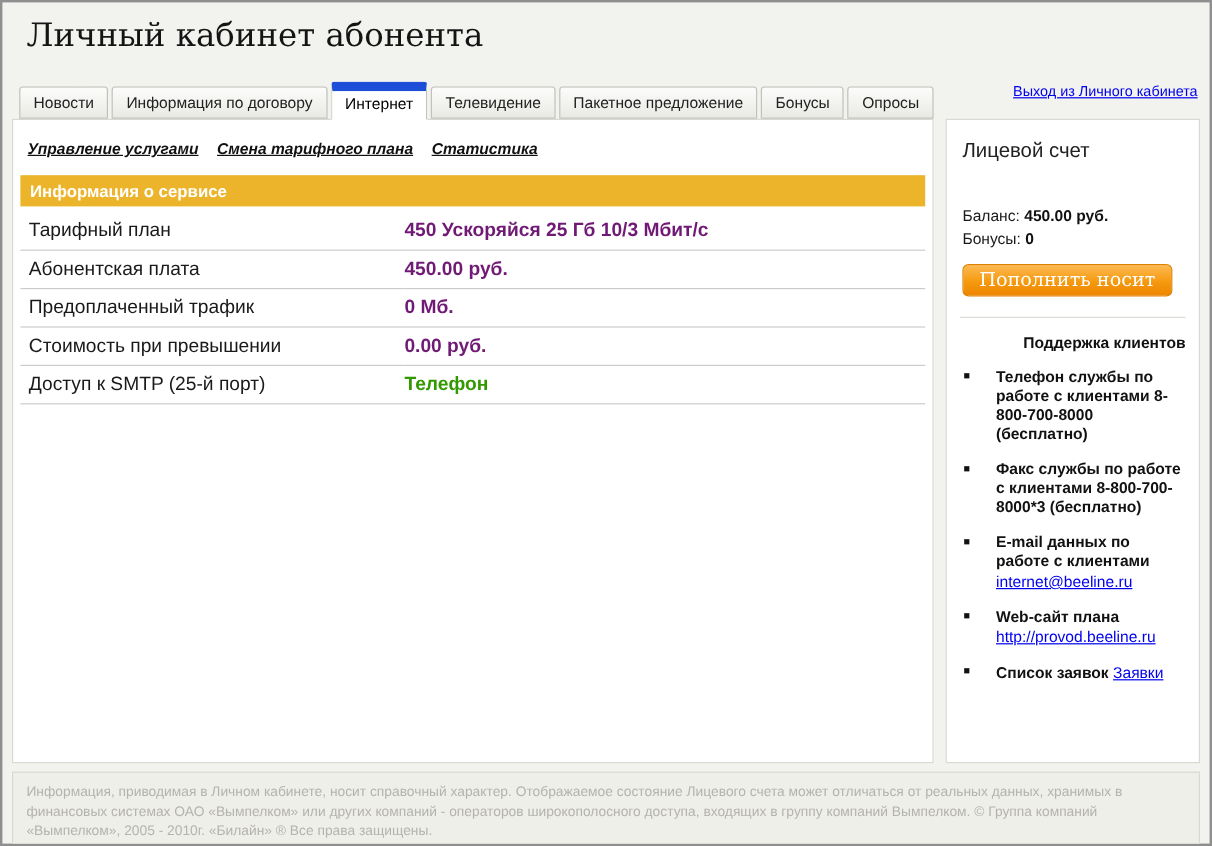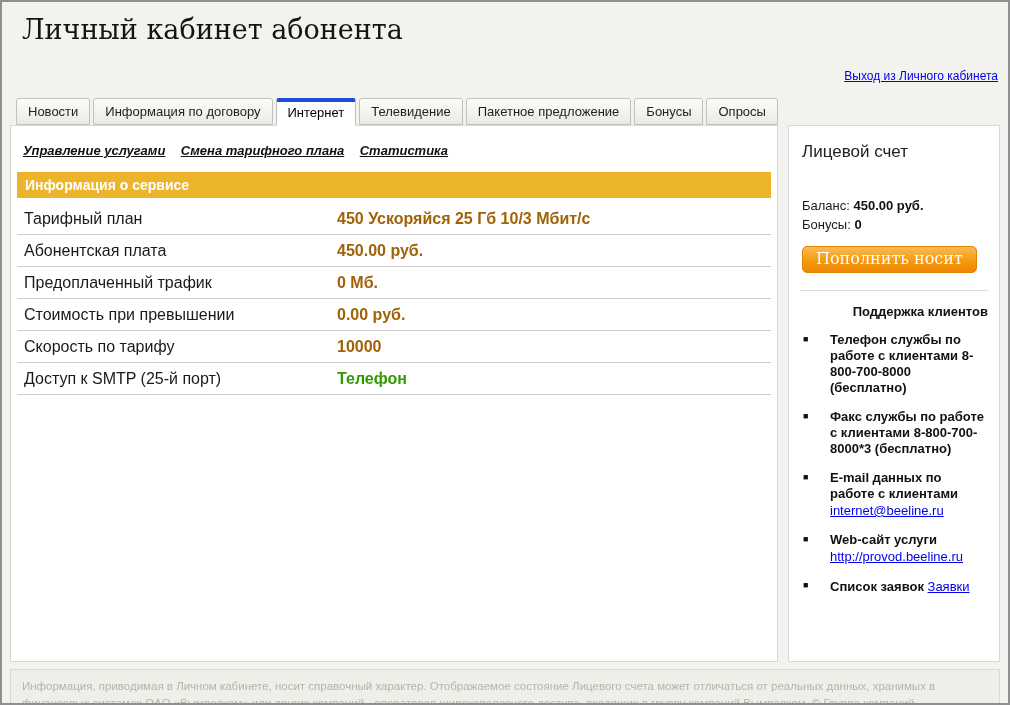--- a/index.html
+++ b/index.html
@@ -39,26 +39,25 @@
     border: 1px solid #c2c2bc;
     border-bottom: 1px solid #c2c2bc;
     border-radius: 3px 3px 0 0;
     padding: 5px 11px 5px;
     margin-right: 3px;
     cursor: pointer;
     white-space: nowrap;
   }
   .tab.active {
     background: #ffffff;
-    border-top: 4px solid #1d4ed8;
+    border-top: 8px solid #1d4ed8;
     border-bottom: 1px solid #ffffff;
     margin-bottom: -1px;
     padding-top: 3px;
     color: #000;
-    margin-top: 30px;
   }
   .logout {
     margin-left: auto;
     align-self: flex-start;
     font-size: 12px;
     color: #0000ee;
     text-decoration: underline;
     padding-top: 1px;
   }
   
@@ -105,21 +104,21 @@
     margin-bottom: 5px;
   }
   
   table.info { width: 100%; border-collapse: collapse; font-size: 16px; }
   table.info td {
     border-bottom: 1px solid #cccccc;
     padding: 7px 0 6px;
     color: #1a1a1a;
   }
   table.info td.lbl { width: 320px; padding-left: 7px; }
-  table.info td.val { font-weight: bold; color: #a16207; }
+  table.info td.val { font-weight: bold; color: #701a75; }
   table.info tr.status-open td.val { color: #339900; }
   
   .acct-title {
     font-size: 17px;
     font-weight: 400;
     color: #222;
     margin: 2px 0 36px 2px;
   }
   .balance-line { font-size: 13px; color: #1a1a1a; margin: 0 0 4px 2px; }
   .balance-line b { color: #111; }
@@ -213,24 +212,20 @@
             <td class="val">450.00 руб.</td>
           </tr>
           <tr>
             <td class="lbl">Предоплаченный трафик</td>
             <td class="val">0 Мб.</td>
           </tr>
           <tr>
             <td class="lbl">Стоимость при превышении</td>
             <td class="val">0.00 руб.</td>
           </tr>
-          <tr>
-            <td class="lbl">Скорость по тарифу</td>
-            <td class="val">10000</td>
-          </tr>
           <tr class="status-open">
             <td class="lbl">Доступ к SMTP (25-й порт)</td>
             <td class="val">Телефон</td>
           </tr>
         </tbody>
       </table>
     </div>
 
     <div class="sidebar-box">
       <div class="acct-title">Лицевой счет</div>
@@ -262,21 +257,21 @@
         <li>
           <span class="bullet">■</span>
           <div class="support-text">
             <span>E-mail данных по работе с клиентами</span>
             <a>internet@beeline.ru</a>
           </div>
         </li>
         <li>
           <span class="bullet">■</span>
           <div class="support-text">
-            <span>Web-сайт услуги</span>
+            <span>Web-сайт плана</span>
             <a>http://provod.beeline.ru</a>
           </div>
         </li>
         <li>
           <span class="bullet">■</span>
           <div class="support-text">
             <span>Список заявок</span>
             <a>Заявки</a>
           </div>
         </li>

